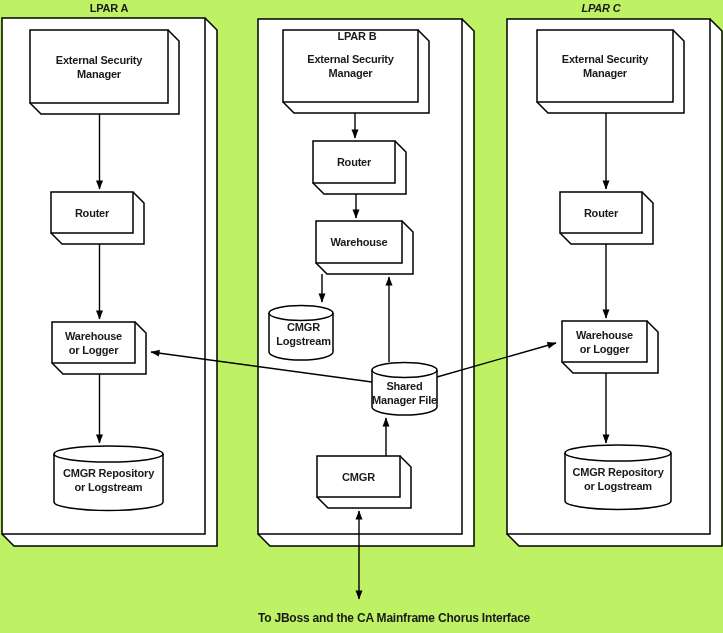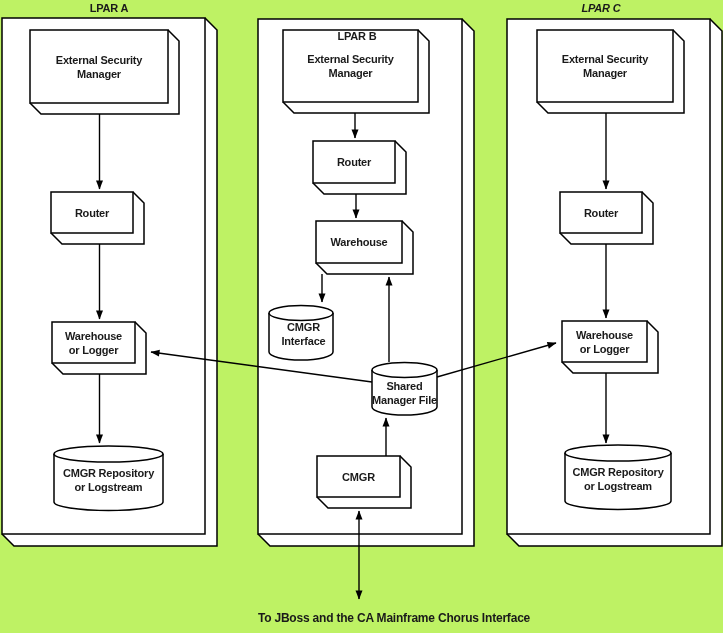--- a/index.html
+++ b/index.html
@@ -149,21 +149,21 @@
     <span>Manager</span>
   </div>
   <div class="lbl" style="left:313px;top:141px;width:82px;height:42px;">
     <span>Router</span>
   </div>
   <div class="lbl" style="left:316px;top:221px;width:86px;height:42px;">
     <span>Warehouse</span>
   </div>
   <div class="lbl" style="left:269px;top:314px;width:69px;height:40px;align-items:center;">
     <span>CMGR</span>
-    <span>Interface</span>
+    <span>Logstream</span>
   </div>
   <div class="lbl" style="left:372px;top:372px;width:65px;height:42px;">
     <span>Shared</span>
     <span>Manager File</span>
   </div>
   <div class="lbl" style="left:317px;top:456px;width:83px;height:41px;">
     <span>CMGR</span>
   </div>
 
   <div class="lbl" style="left:537px;top:30px;width:136px;height:72px;">

